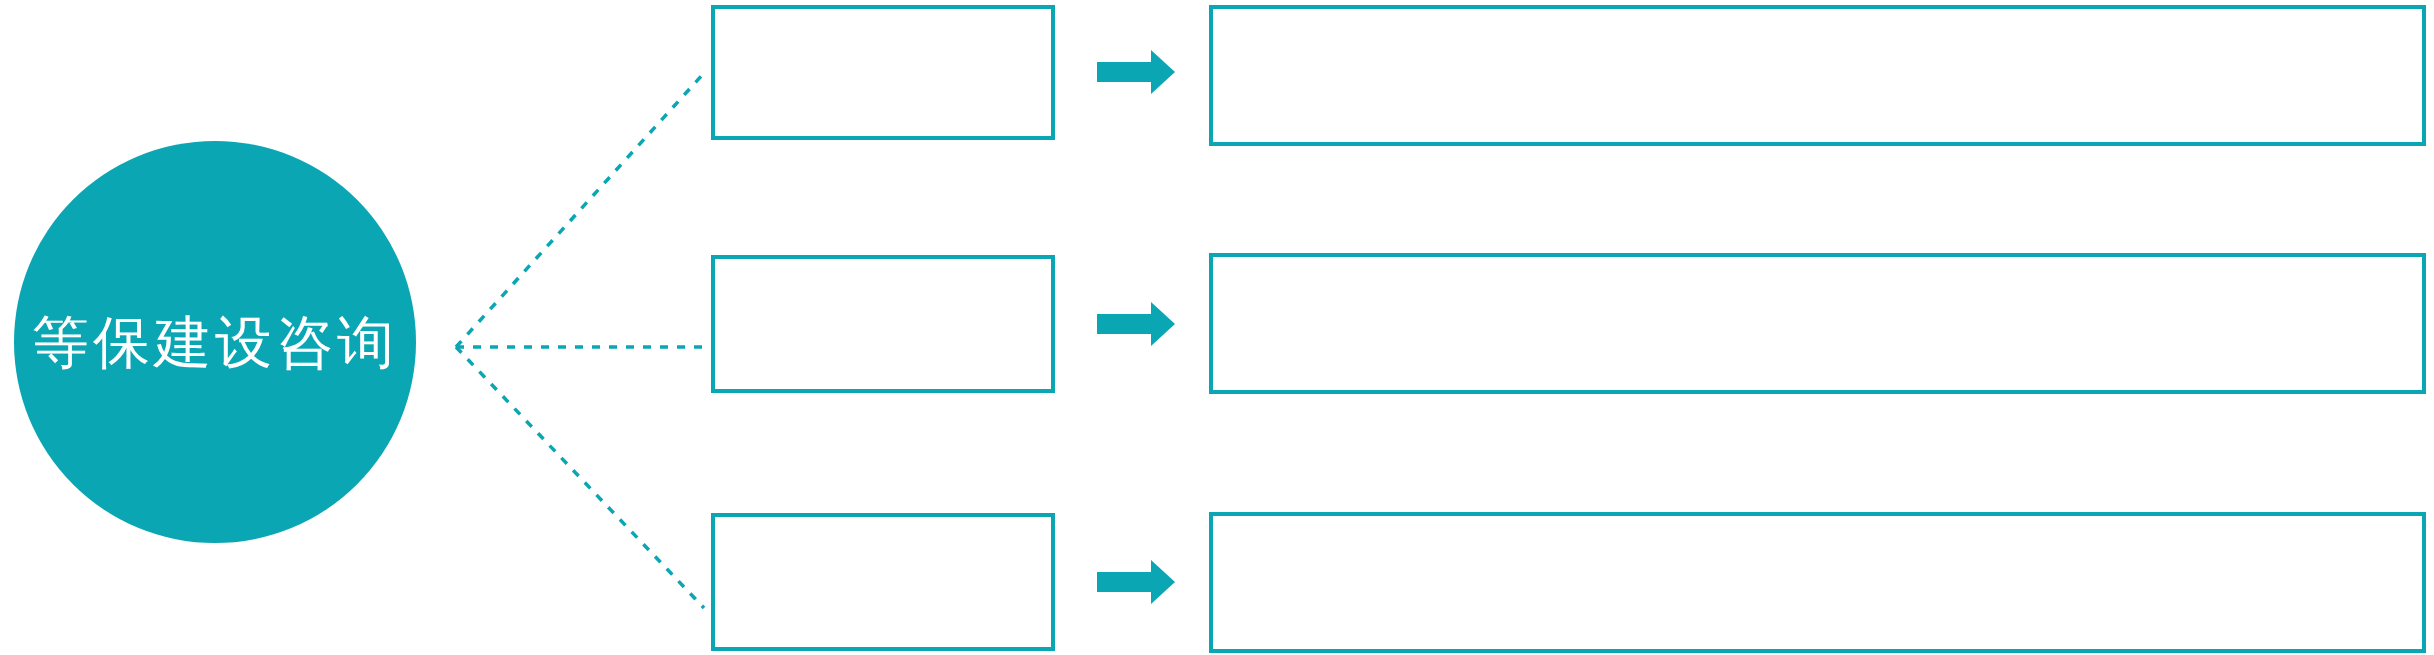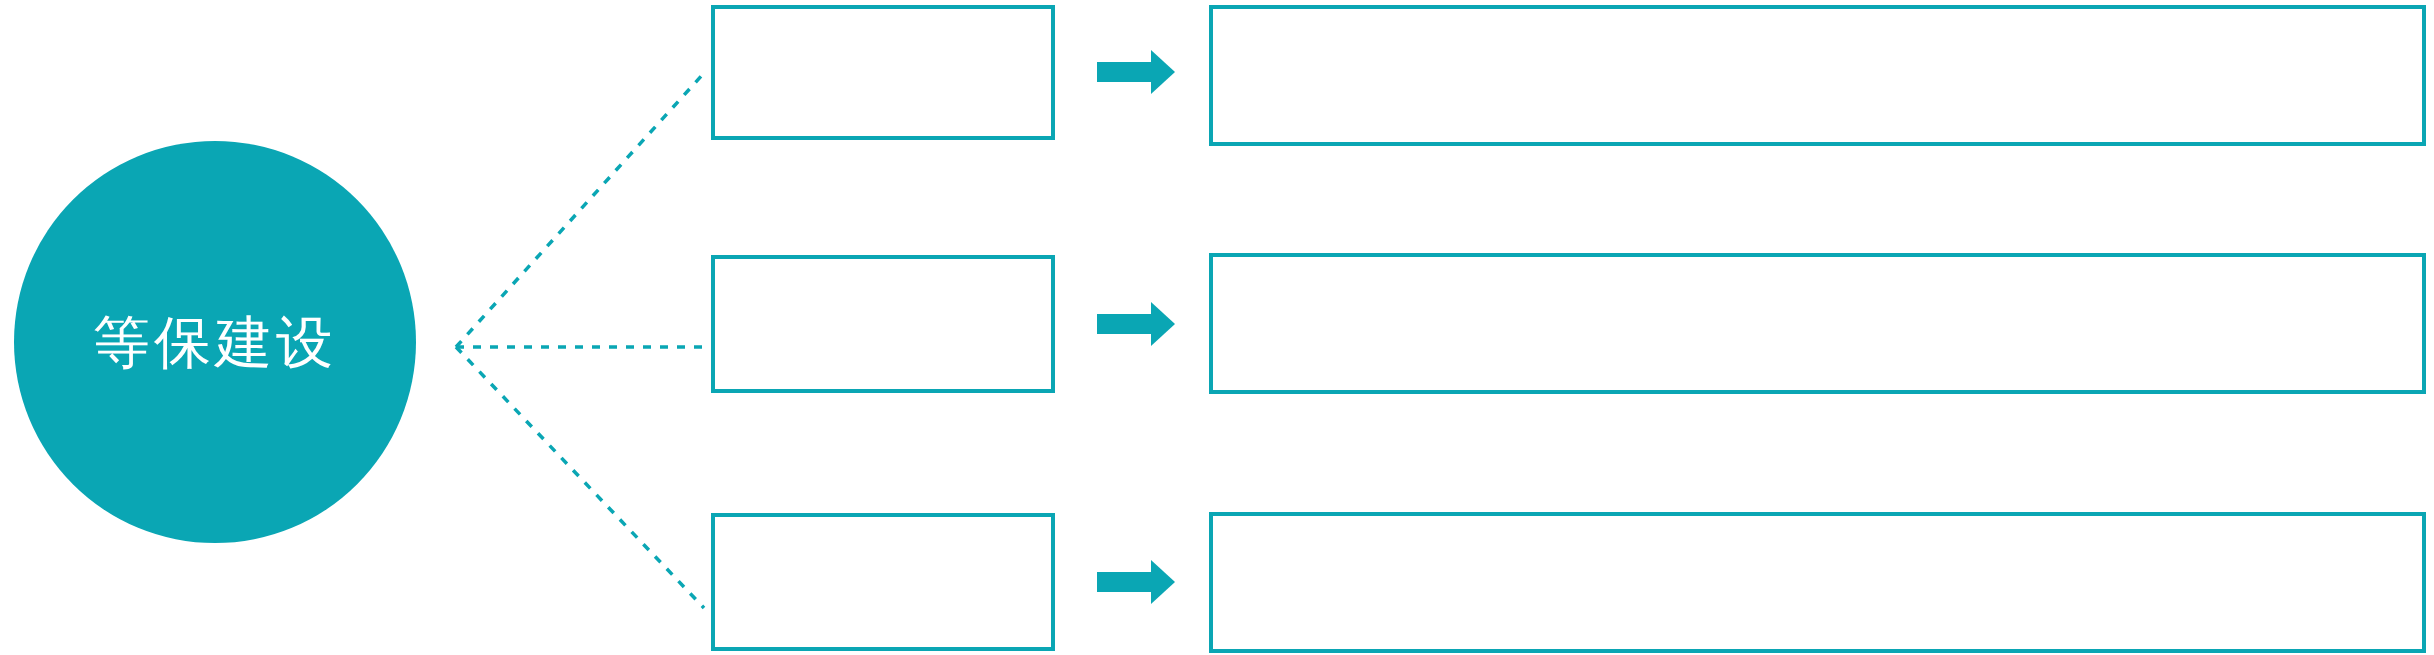--- a/index.html
+++ b/index.html
@@ -103,20 +103,21 @@
 <div class="canvas">
 
   <svg class="connectors" viewBox="0 0 2434 655" xmlns="http://www.w3.org/2000/svg" aria-hidden="true">
     <line x1="456" y1="347" x2="704" y2="73"></line>
     <line x1="456" y1="347" x2="704" y2="347"></line>
     <line x1="456" y1="347" x2="704" y2="608"></line>
   </svg>
 
   <div class="root-circle">
     <span class="line">等保建设</span>
+    <span class="line">咨询</span>
   </div>
 
   <div class="small-box r1">
     <span class="box-text"></span>
   </div>
   <div class="arrow r1">
     <svg viewBox="0 0 78 44" xmlns="http://www.w3.org/2000/svg" aria-hidden="true">
       <rect class="fill" x="0" y="12" width="54" height="20"></rect>
       <polygon class="fill" points="54,0 78,22 54,44"></polygon>
     </svg>

